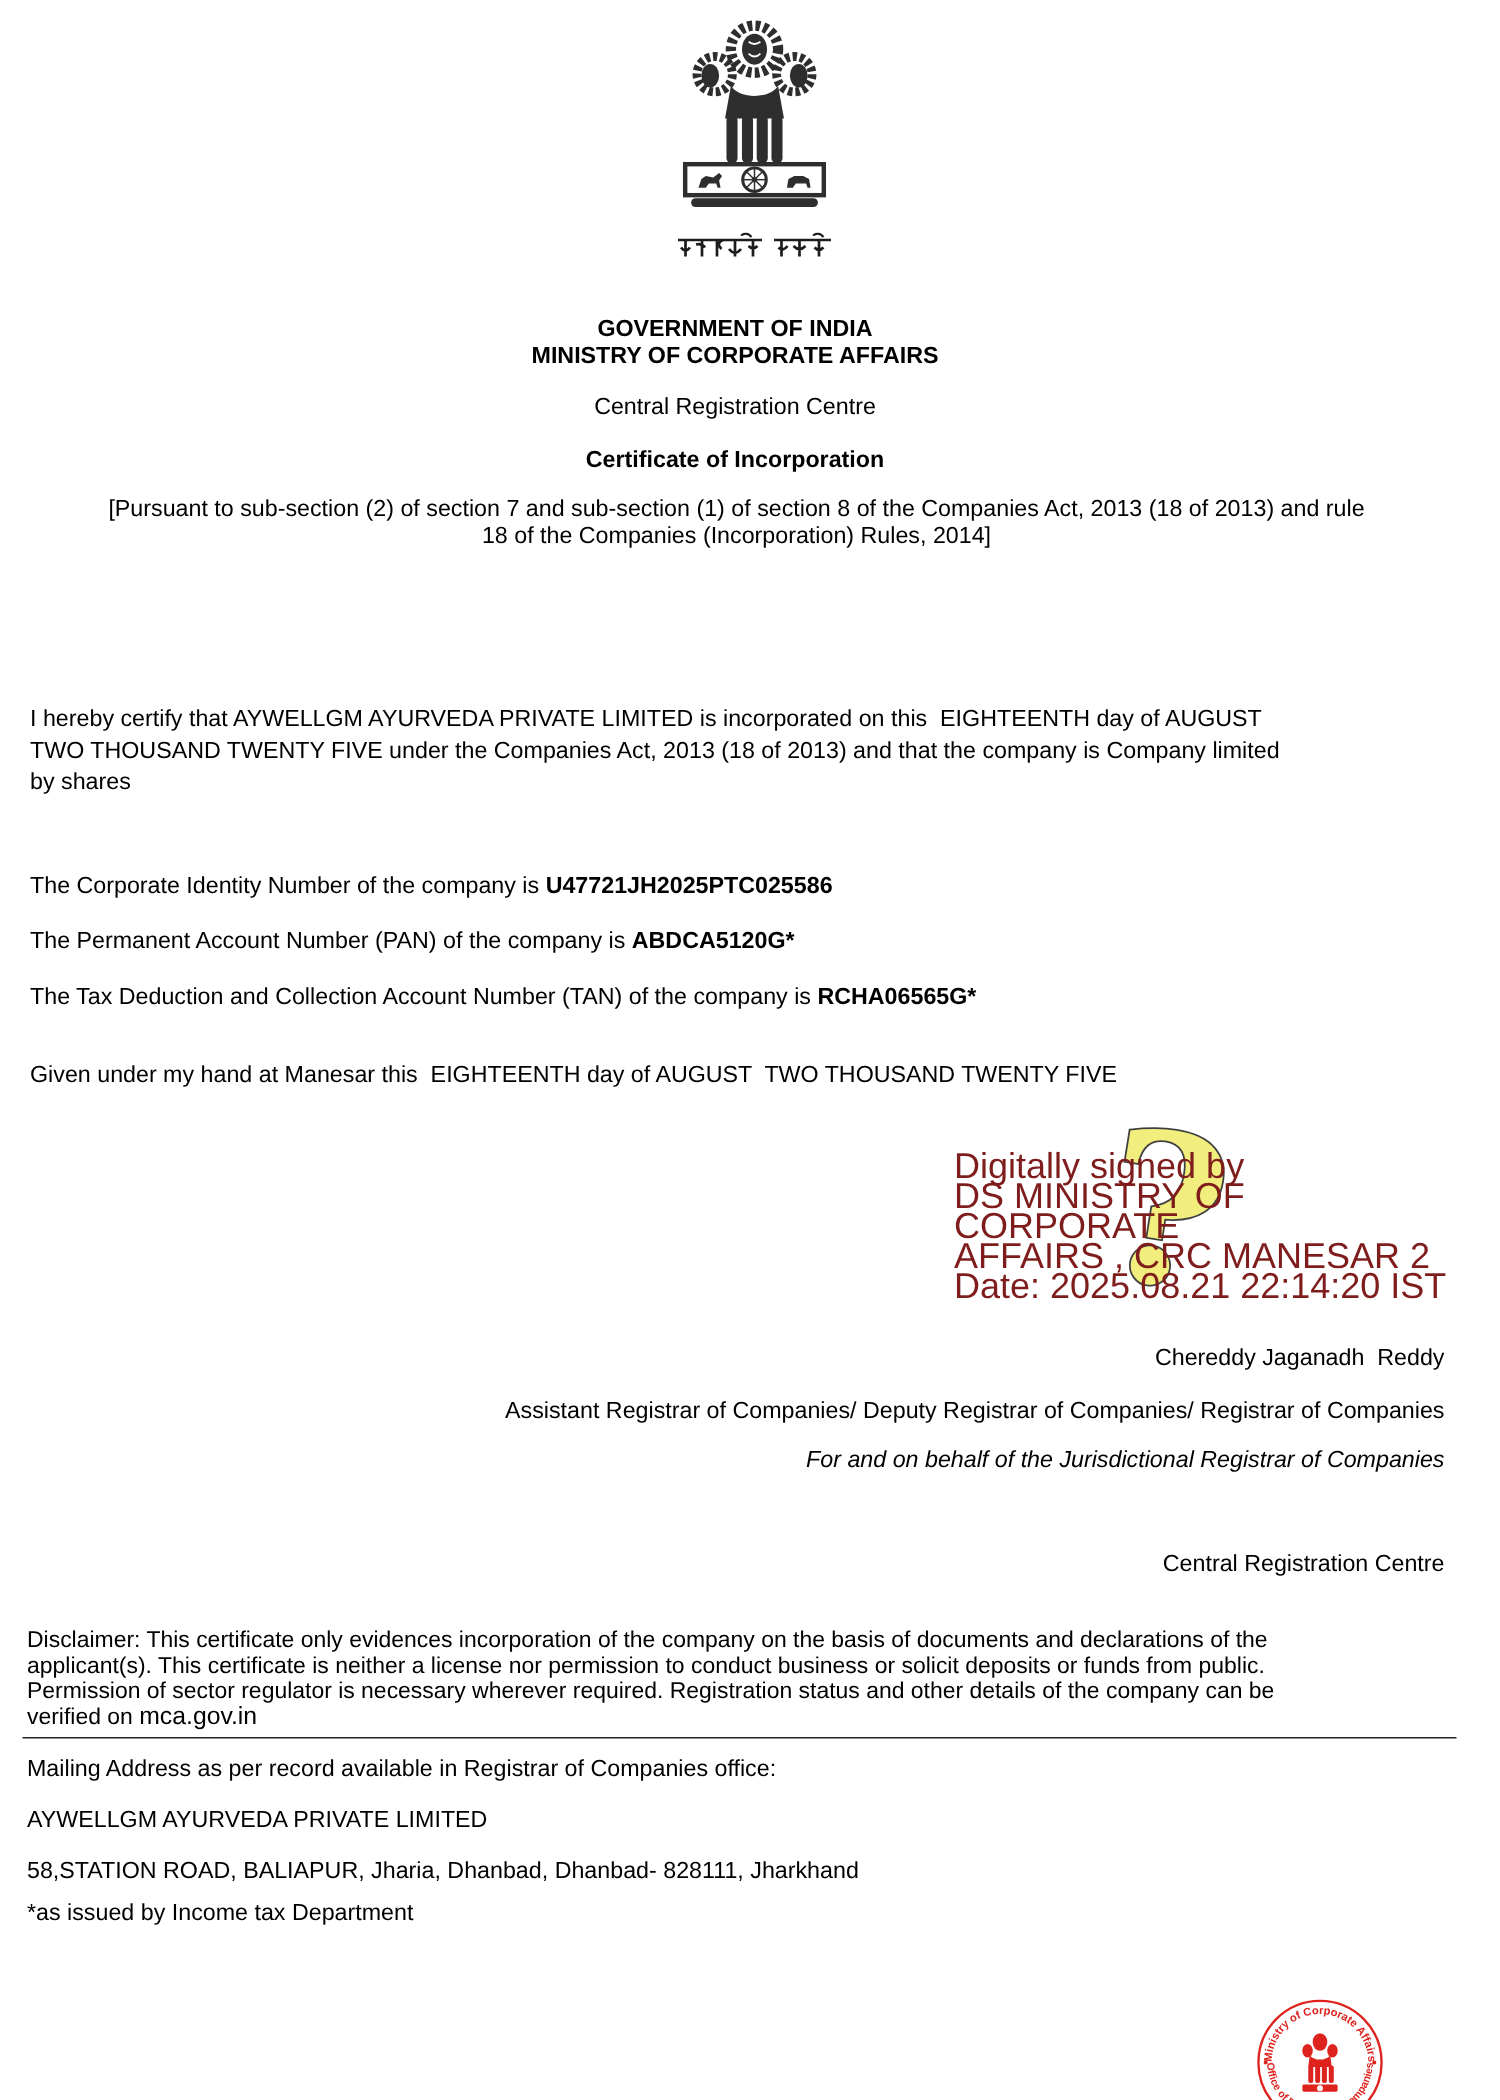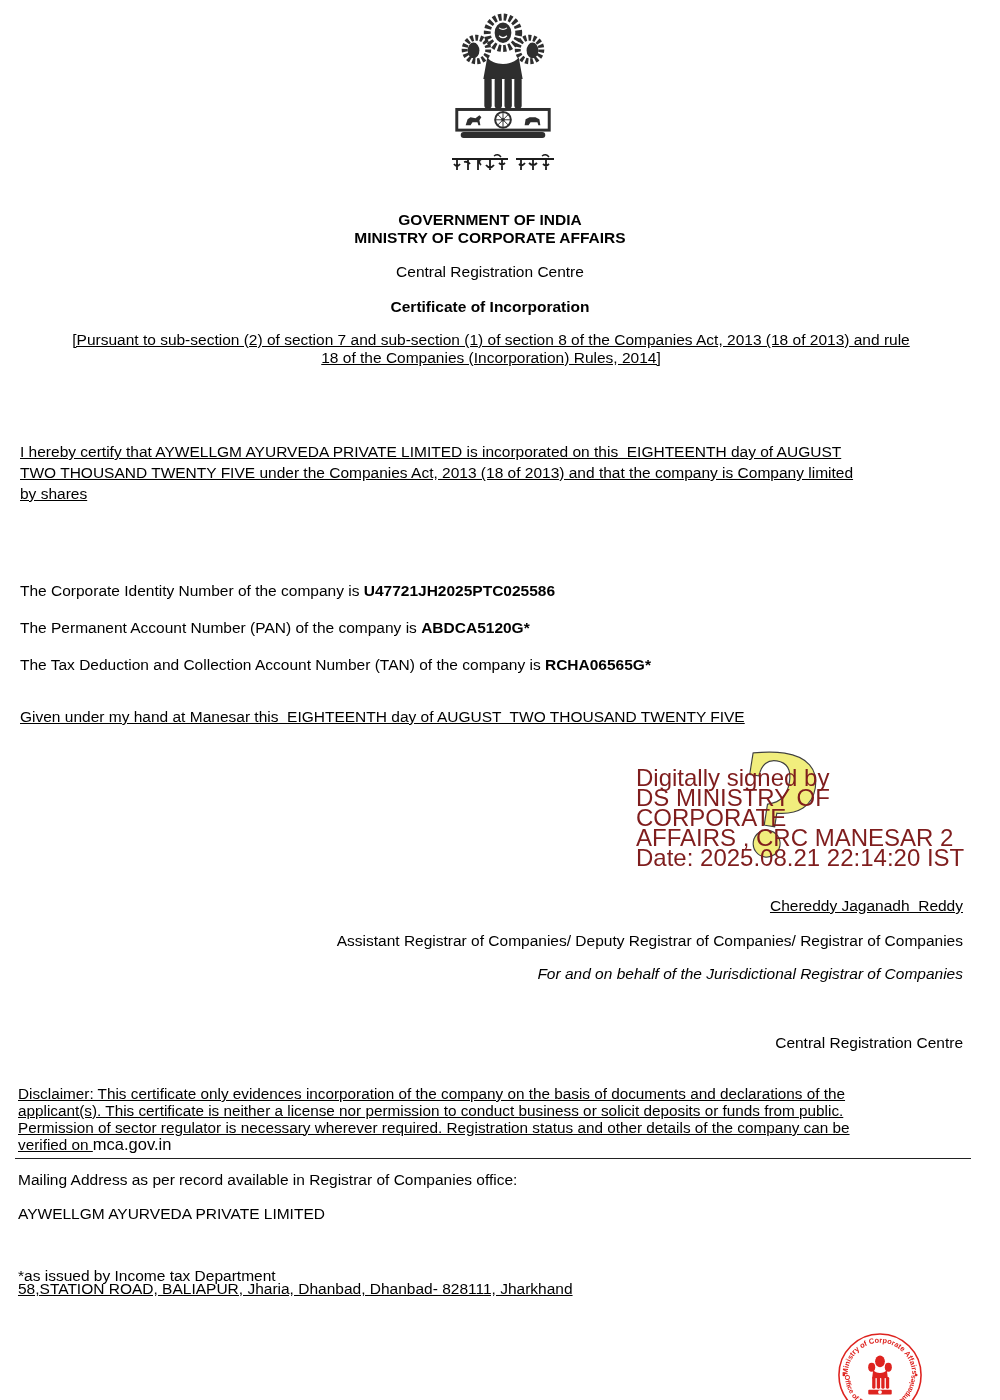--- a/index.html
+++ b/index.html
@@ -6,23 +6,23 @@
   html,body { background:#ffffff; }
   .page {
     position:relative;
     width:1000px; height:1400px;
     background:#ffffff;
     overflow:hidden;
     font-family:"Liberation Sans", sans-serif;
     color:#000;
   }
   .abs { position:absolute; }
-  .pre { white-space:pre-wrap;text-decoration:underline; }
+  .pre { white-space:pre-wrap; }
   .bold { font-weight:bold; }
-  .body-text { font-size:15.5px; line-height:21px; }
+  .body-text { font-size:15.5px; line-height:21px;margin-top:28px; }
 
   .emblem-wrap { left:440px; top:6px; width:126px; text-align:center; }
   .header-line { left:0; width:980px; text-align:center; font-size:15.5px; }
   .pursuant { left:10px; top:331px; width:962px; text-align:center; font-size:15.5px; line-height:17.5px; }
 
   .intro { left:20px; top:441px; width:952px; }
   .id-row { left:20px; width:960px; font-size:15.5px; }
 
   .sig-block { left:636px; top:756px; width:330px; z-index:2; }
   .sig-status { font-size:24px; line-height:26px; color:#111; }
@@ -156,21 +156,21 @@
   <div class="abs disclaimer">
     <span class="pre">Disclaimer: This certificate only evidences incorporation of the company on the basis of documents and declarations of the
 applicant(s). This certificate is neither a license nor permission to conduct business or solicit deposits or funds from public.
 Permission of sector regulator is necessary wherever required. Registration status and other details of the company can be
 verified on </span><span class="mca-link">mca.gov.in</span>
   </div>
   <div class="abs rule"></div>
 
   <div class="abs footer-line" style="top:1171px;">Mailing Address as per record available in Registrar of Companies office:</div>
   <div class="abs footer-line" style="top:1205px;">AYWELLGM AYURVEDA PRIVATE LIMITED</div>
-  <div class="abs footer-line" style="top:1280px;text-decoration:underline;">58,STATION ROAD, BALIAPUR, Jharia, Dhanbad, Dhanbad- 828111, Jharkhand</div>
+  <div class="abs footer-line" style="top:1239px;">58,STATION ROAD, BALIAPUR, Jharia, Dhanbad, Dhanbad- 828111, Jharkhand</div>
   <div class="abs footer-line" style="top:1267px;">*as issued by Income tax Department</div>
 
   <div class="abs seal-wrap">
     <svg width="88" height="88" viewBox="0 0 90 90">
       <defs>
         <path id="sealTop" d="M 12,45 A 33,33 0 0 1 78,45"></path>
         <path id="sealBottom" d="M 9,45 A 36,36 0 0 0 81,45"></path>
       </defs>
       <circle cx="45" cy="45" r="42" fill="#ffffff" stroke="#de231f" stroke-width="1.6"></circle>
       <text font-family="Liberation Sans, sans-serif" font-size="7.6" fill="#de231f" font-weight="bold">

